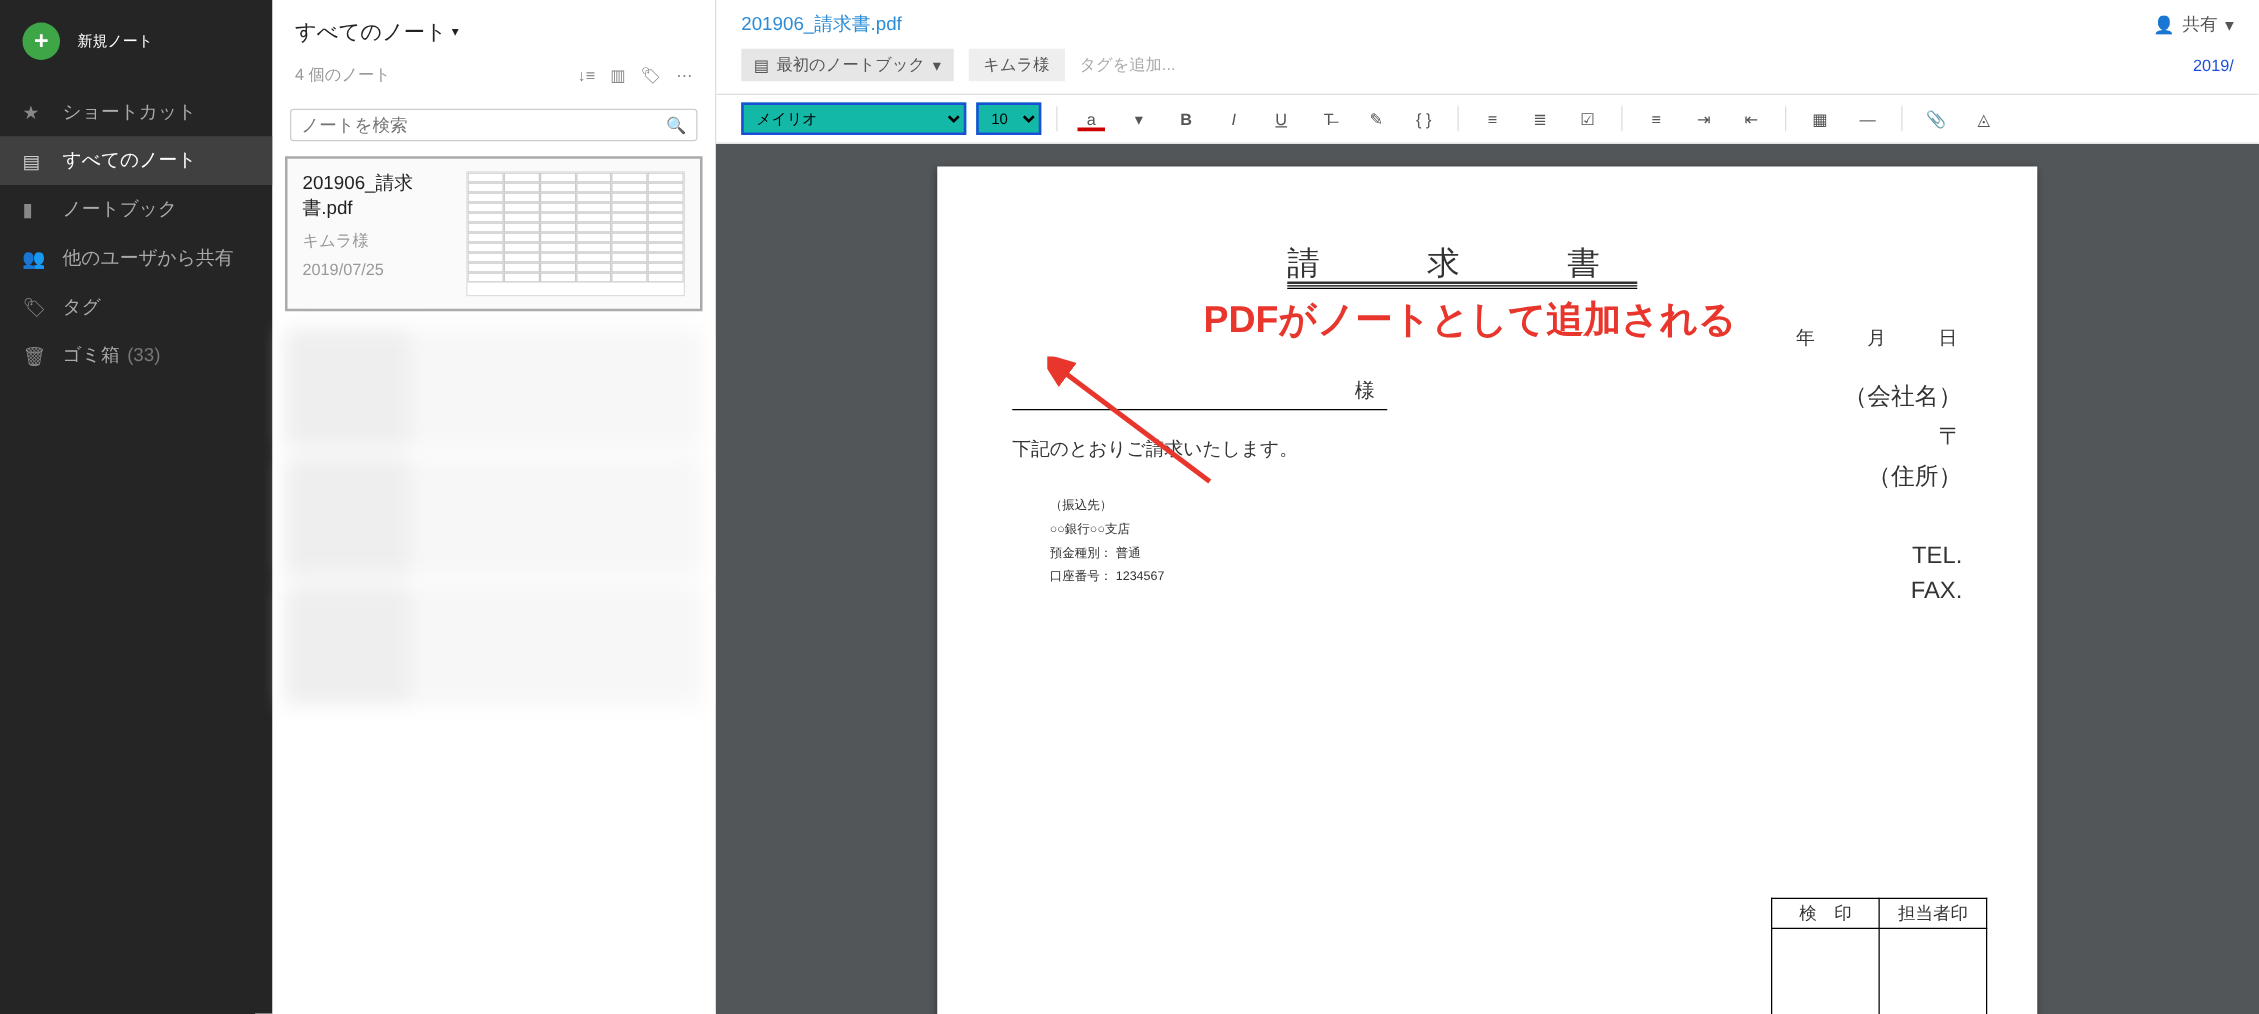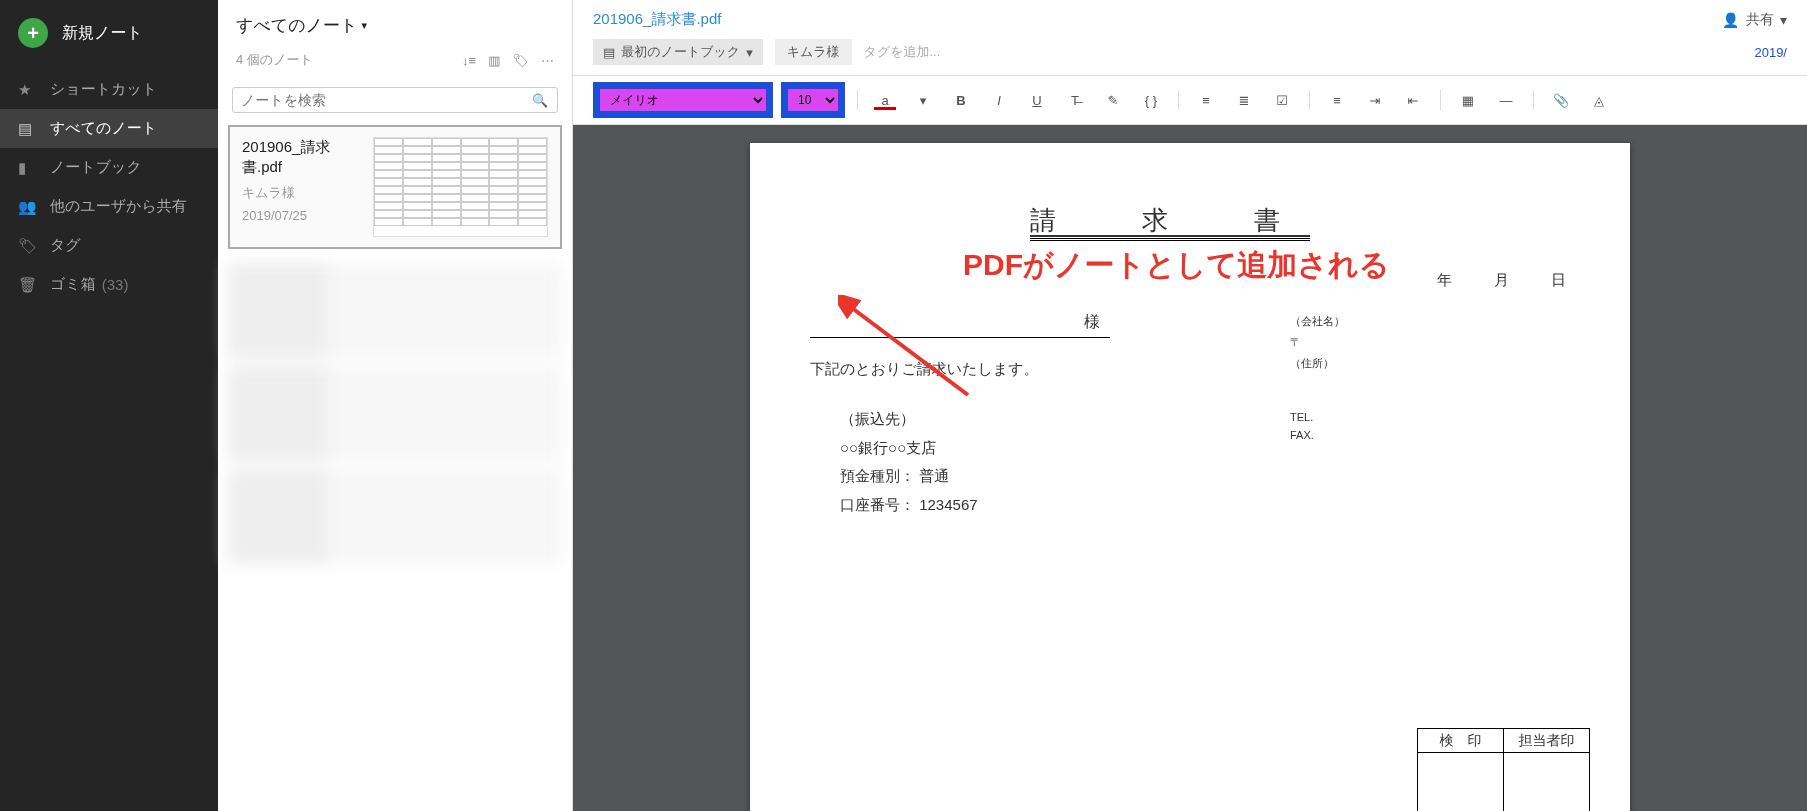--- a/index.html
+++ b/index.html
@@ -2,21 +2,21 @@
 <html><head>
 <meta charset="utf-8">
 <style>
 * { margin: 0; padding: 0; box-sizing: border-box; }
 body { font-family: 'Meiryo', 'メイリオ', sans-serif; font-size: 13px; color: #333; overflow: hidden; width: 1807px; height: 811px; display: flex; background: #fff; }
 
 
 .sidebar { width: 218px; background: #252525; color: #aaa; display: flex; flex-direction: column; padding-top: 8px; }
 .new-note { display: flex; align-items: center; padding: 10px 18px; cursor: pointer; }
 .new-note-icon { width: 30px; height: 30px; border-radius: 50%; background: #3fa648; color: #fff; display: flex; align-items: center; justify-content: center; font-size: 20px; font-weight: bold; margin-right: 14px; }
-.new-note-label { color: #fff; font-size: 16px; }
+.new-note-label { color: #fff; font-size: 12px; }
 .nav { margin-top: 12px; }
 .nav-item { display: flex; align-items: center; padding: 10px 18px; cursor: pointer; font-size: 15px; }
 .nav-item.active { background: #404040; color: #fff; }
 .nav-icon { width: 18px; margin-right: 14px; color: #888; display: flex; align-items: center; }
 .nav-item.active .nav-icon { color: #ccc; }
 .nav-count { margin-left: 6px; color: #777; }
 
 
 .note-list { width: 355px; background: #fff; border-right: 1px solid #ddd; display: flex; flex-direction: column; }
 .list-header { padding: 14px 18px 8px; }
@@ -45,43 +45,43 @@
 .editor { flex: 1; display: flex; flex-direction: column; overflow: hidden; }
 .editor-top { padding: 10px 20px 6px; display: flex; align-items: center; justify-content: space-between; }
 .doc-title { color: #2d8cd6; font-size: 15px; }
 .share-btn { display: flex; align-items: center; gap: 6px; color: #555; cursor: pointer; font-size: 14px; }
 .editor-meta { padding: 4px 20px 10px; display: flex; align-items: center; gap: 12px; font-size: 13px; }
 .notebook-chip { background: #e6e6e6; padding: 4px 10px; display: flex; align-items: center; gap: 6px; cursor: pointer; color: #555; }
 .tag-chip { background: #eee; padding: 4px 12px; color: #555; }
 .tag-input { color: #aaa; cursor: text; }
 .meta-date { margin-left: auto; color: #1d4ed8; }
 .toolbar { border-top: 1px solid #ddd; border-bottom: 1px solid #ddd; padding: 6px 20px; display: flex; align-items: center; gap: 8px; }
-.tb-select { border: 7px solid #1d4ed8; padding: 3px 6px; font-size: 12px; background: #d946ef; }
+.tb-select { border: 2px solid #1d4ed8; padding: 3px 6px; font-size: 12px; background: #14b8a6; }
 .tb-font { width: 180px; }
-.tb-size { width: 64px; }
+.tb-size { width: 52px; }
 .tb-btn { width: 30px; height: 24px; display: flex; align-items: center; justify-content: center; cursor: pointer; color: #555; }
 .tb-btn.color { position: relative; }
 .tb-btn.color::after { content: ''; position: absolute; bottom: 2px; left: 4px; right: 4px; height: 3px; background: #c00; }
 .tb-sep { width: 1px; height: 20px; background: #ddd; margin: 0 4px; }
 
 .canvas-wrap { flex: 1; background: #525659; overflow: auto; padding: 18px 0; position: relative; }
 .page { width: 880px; background: #fff; margin: 0 auto; padding: 60px 60px 30px; min-height: 700px; box-shadow: 0 2px 6px rgba(0,0,0,0.4); position: relative; }
 .annotation { position: absolute; top: 120px; left: 260px; z-index: 5; pointer-events: none; display: flex; align-items: center; }
 .arrow-svg { position: absolute; top: 50px; left: 5px; }
 .anno-text { color: #e8362d; font-size: 30px; font-weight: bold; text-shadow: 1px 1px 2px rgba(255,255,255,0.9), -1px -1px 2px rgba(255,255,255,0.9); margin-left: 130px; }
 
 .invoice-title { text-align: center; font-size: 26px; letter-spacing: 30px; text-decoration: underline; text-underline-offset: 6px; border-bottom: 3px double #000; display: inline-block; padding-bottom: 0; margin-left: 220px; }
 .invoice-date { text-align: right; margin-top: 30px; font-size: 15px; letter-spacing: 4px; }
 .invoice-row { display: flex; justify-content: space-between; margin-top: 18px; }
 .inv-left { flex: 1; }
 .inv-right { width: 280px; }
 .inv-addressee { border-bottom: 1px solid #000; padding: 4px 8px; letter-spacing: 2px; text-align: right; width: 300px; font-size: 16px; }
-.inv-line { font-size: 11px; margin: 6px 0; }
+.inv-line { font-size: 19px; margin: 6px 0; text-align: right; }
 .inv-msg { margin-top: 22px; font-size: 15px; }
-.inv-block { margin-top: 26px; padding-left: 30px; font-size: 15px; line-height: 1.9; }
+.inv-block { margin-top: 26px; padding-left: 30px; font-size: 10px; line-height: 1.9; }
 .stamp-table { position: absolute; right: 40px; bottom: 20px; border-collapse: collapse; }
 .stamp-table td { border: 1px solid #000; width: 86px; height: 24px; text-align: center; font-size: 14px; margin-top: 32px; }
 .stamp-table .cell { height: 70px; }
 </style>
 </head>
 <body>
 
 <div class="sidebar">
   <div class="new-note">
     <div class="new-note-icon">+</div>

